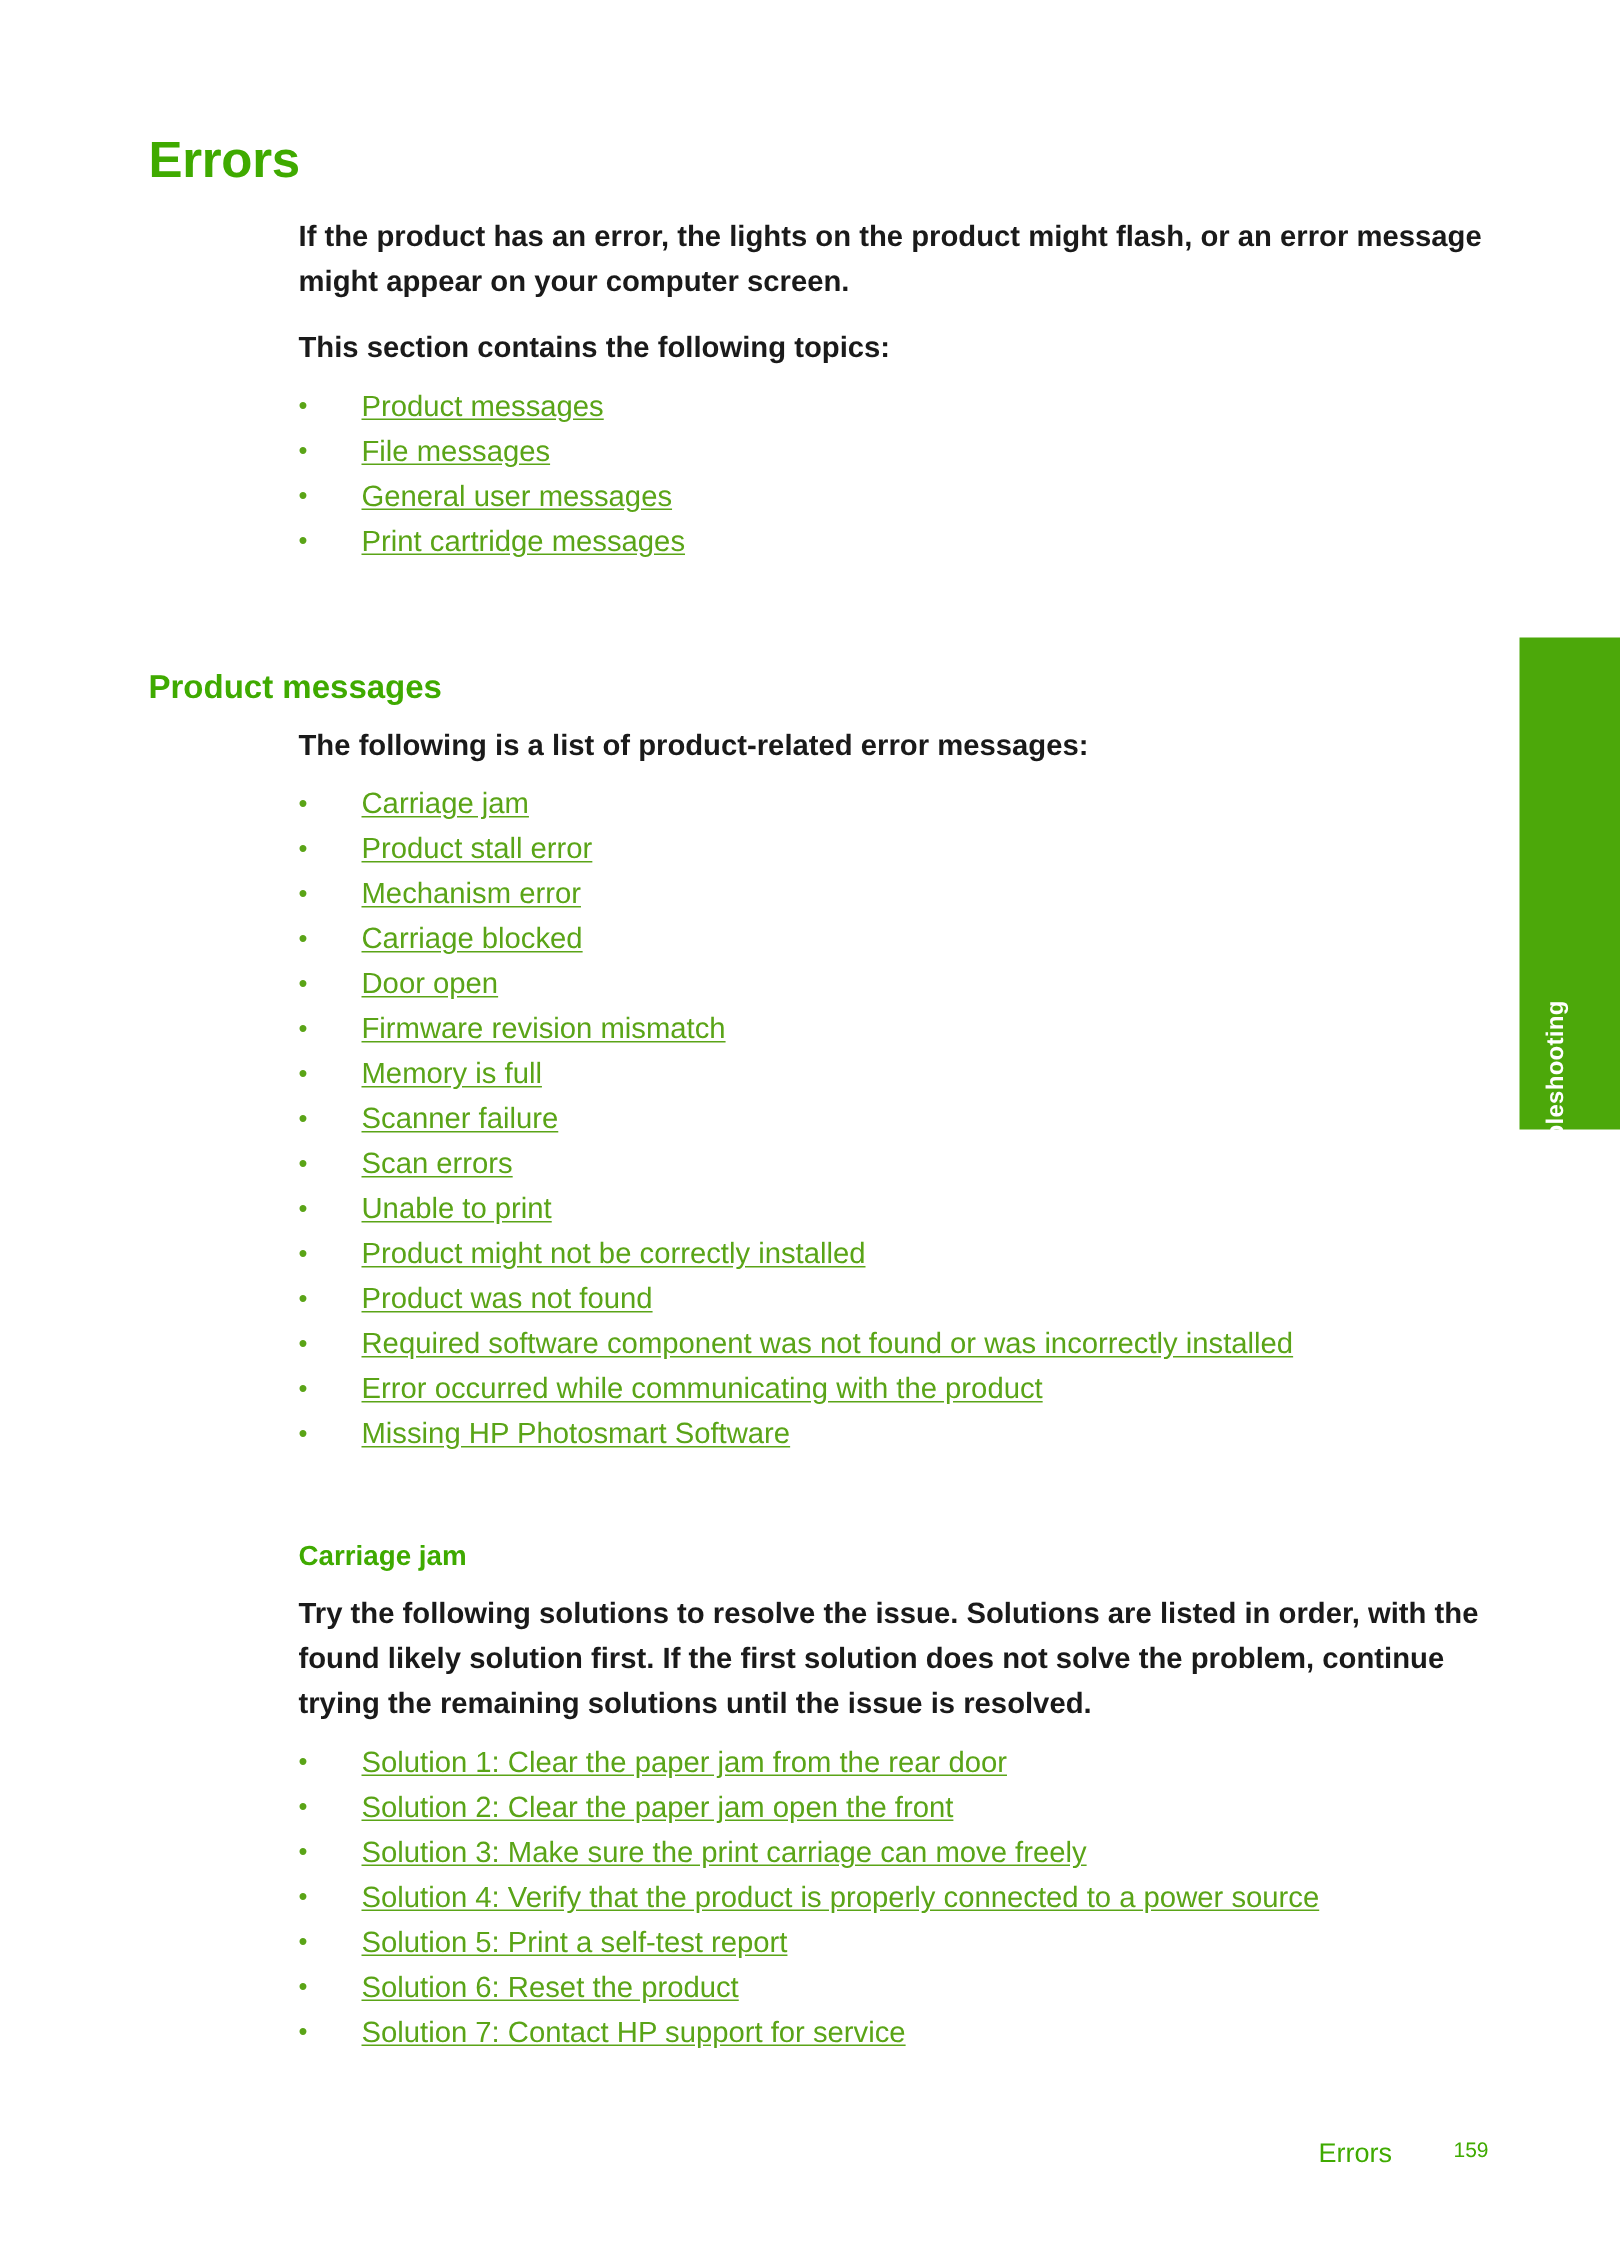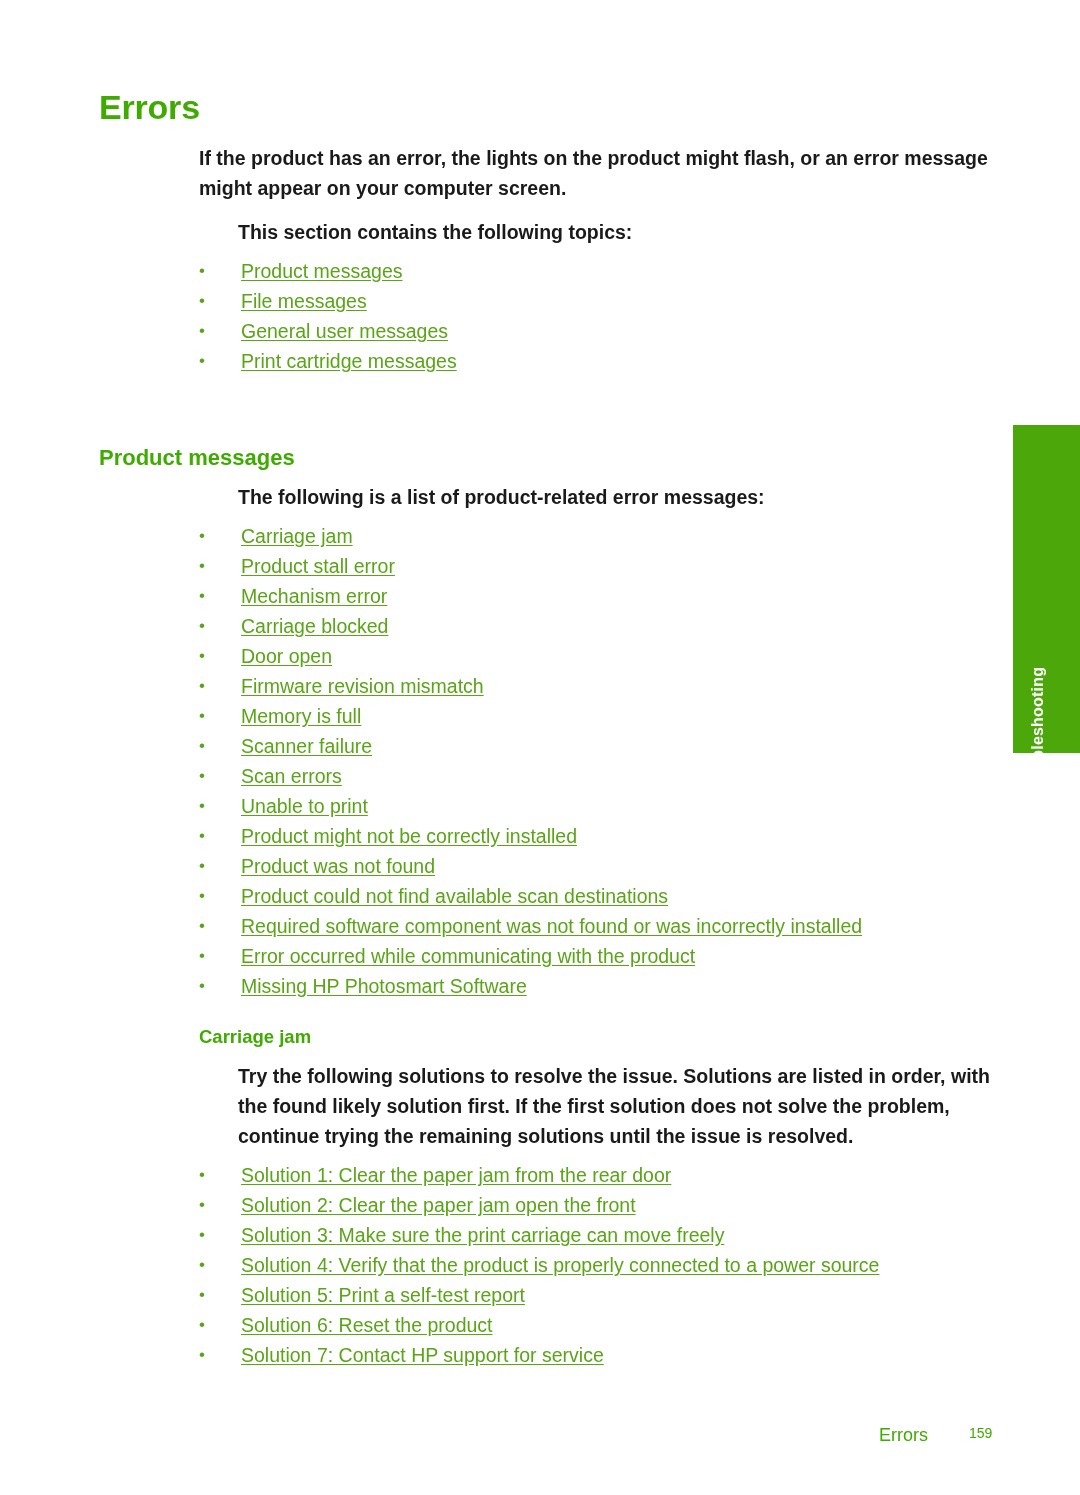--- a/index.html
+++ b/index.html
@@ -43,21 +43,21 @@
     width: 800px;
   }
 
   .para {
     font-size: 19.5px;
     line-height: 30px;
     color: #1a1a1a;
     margin: 0 0 14px 0;
     font-weight: bold;
   }
-  .para.tight { margin-bottom: 12px; margin-left: 39px; }
+  .para.tight { margin-bottom: 12px; }
 
   
   ul.linklist {
     list-style: none;
     margin: 0;
     padding: 0;
   }
   ul.linklist li {
     position: relative;
     padding-left: 42px;
@@ -182,21 +182,20 @@
       <li><a class="doclink">Mechanism error</a></li>
       <li><a class="doclink">Carriage blocked</a></li>
       <li><a class="doclink">Door open</a></li>
       <li><a class="doclink">Firmware revision mismatch</a></li>
       <li><a class="doclink">Memory is full</a></li>
       <li><a class="doclink">Scanner failure</a></li>
       <li><a class="doclink">Scan errors</a></li>
       <li><a class="doclink">Unable to print</a></li>
       <li><a class="doclink">Product might not be correctly installed</a></li>
       <li><a class="doclink">Product was not found</a></li>
-      <li><a class="doclink">Product could not find available scan destinations</a></li>
       <li><a class="doclink">Required software component was not found or was incorrectly installed</a></li>
       <li><a class="doclink">Error occurred while communicating with the product</a></li>
       <li><a class="doclink">Missing HP Photosmart Software</a></li>
     </ul>
 
   </div>
 
   <div class="content" style="top:1026px;">
 
     <div class="h3-green">Carriage jam</div>

